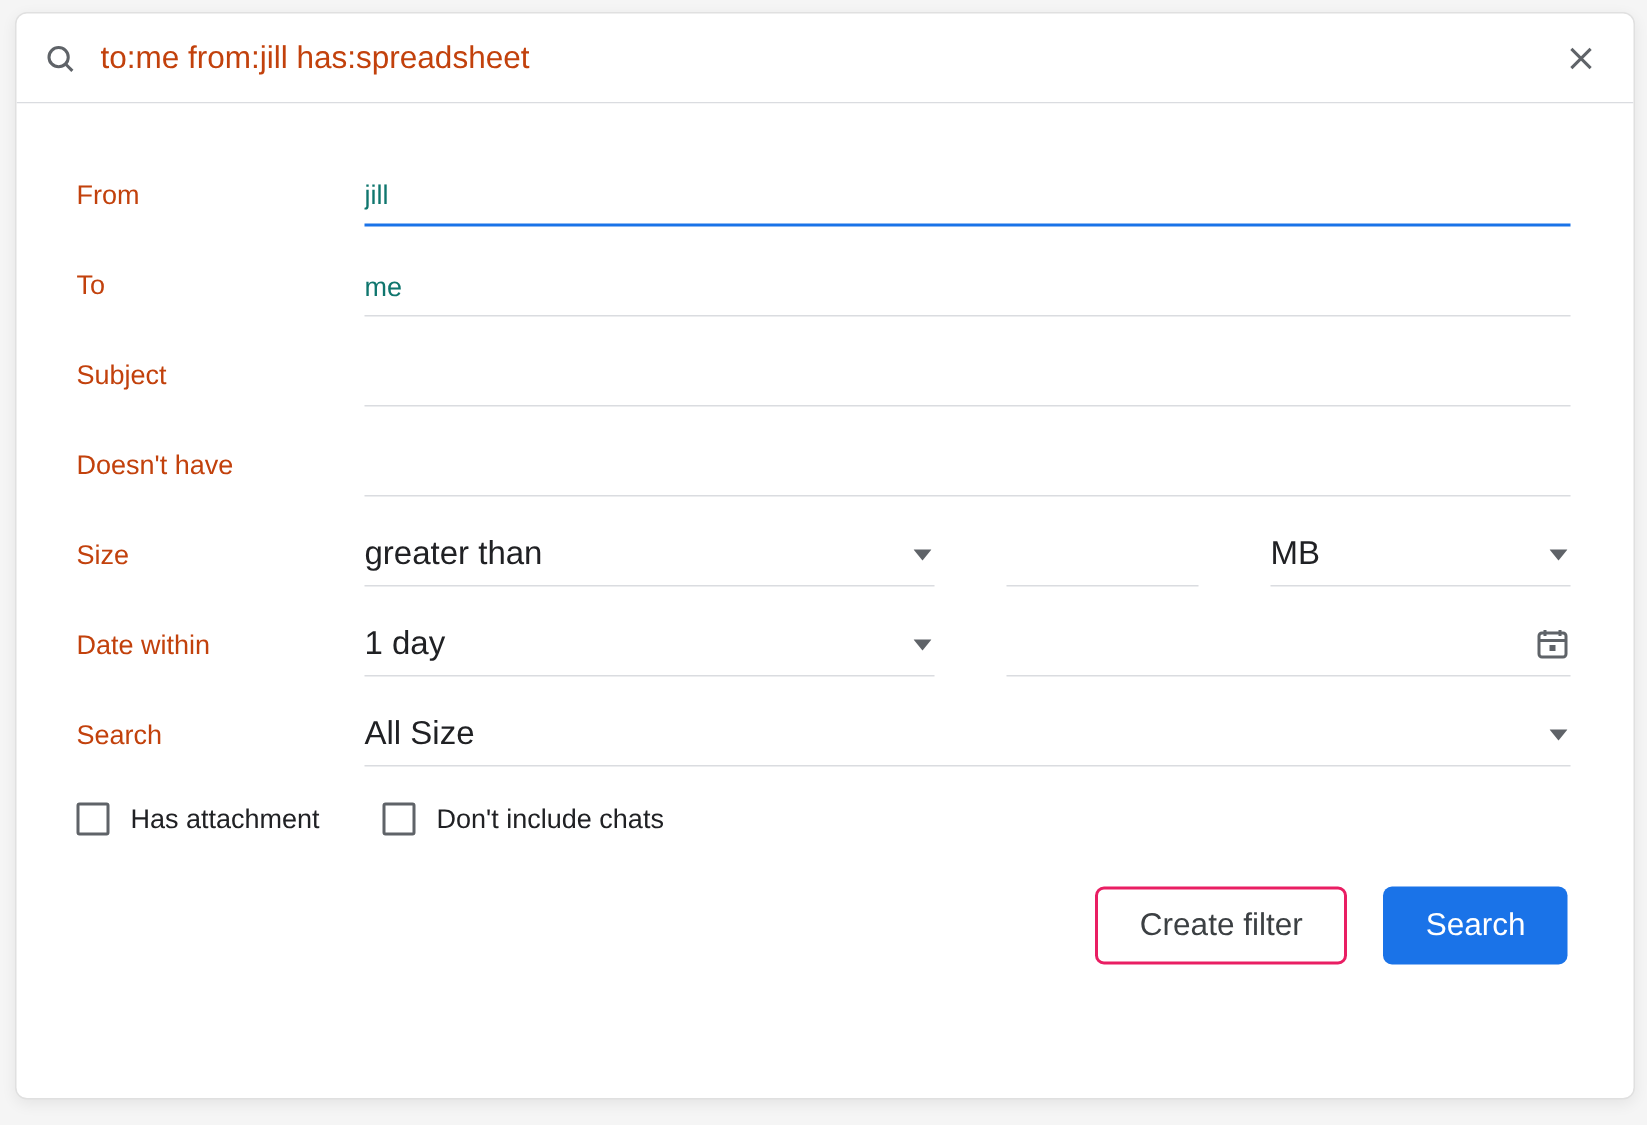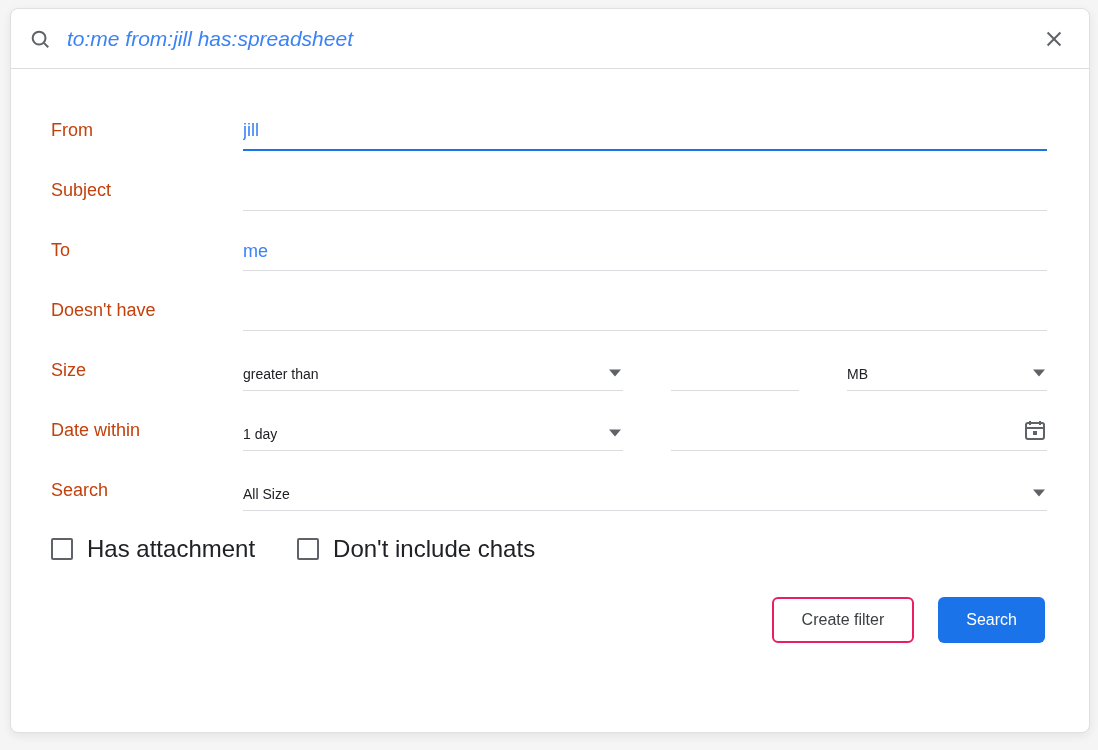--- a/index.html
+++ b/index.html
@@ -29,24 +29,23 @@
     padding:0 18px;
     border-bottom:1px solid #dadce0;
     border-radius:8px 8px 0 0;
   }
   .search-icon { color:#5f6368; display:flex; align-items:center; }
   .search-row input{
     flex:1;
     border:none;
     outline:none;
     font-size:21px;
-    color:#3b82f6;
+    color:#c2410c;
     padding:4px 16px;
     background:transparent;
-    font-style:italic;
   }
   .clear-btn{
     background:none;border:none;color:#5f6368;
     font-size:22px;cursor:pointer;display:flex;align-items:center;
   }
   .clear-btn svg{display:block;}
 
   
   .form{padding:22px 42px 0 40px;}
   .row{
@@ -64,34 +63,34 @@
   .field{
     flex:1;
     position:relative;
   }
   .txt{
     width:100%;
     border:none;
     border-bottom:1px solid #dadce0;
     outline:none;
     font-size:18px;
-    color:#3b82f6;
+    color:#0f766e;
     padding:6px 0 8px 0;
     background:transparent;
   }
   .txt.active{
     border-bottom:2px solid #1a73e8;
   }
   
   .select{
     display:flex;
     align-items:center;
     justify-content:space-between;
     border-bottom:1px solid #dadce0;
-    font-size:14px;
+    font-size:22px;
     color:#202124;
     padding:6px 2px 8px 0;
     cursor:pointer;
   }
   .select .caret{color:#5f6368;}
   
   .size-op{width:380px;}
   .size-val{flex:1; margin-left:24px;}
   .size-unit{width:200px; margin-left:24px;text-align:center;}
   .date-range{width:380px;}
@@ -110,31 +109,31 @@
     align-items:center;
     gap:14px;
   }
   .box{
     width:22px;height:22px;
     border:2px solid #5f6368;
     border-radius:2px;
     background:#fff;
     cursor:pointer;
   }
-  .chk-label{font-size:24px;color:#202124;}
+  .chk-label{font-size:18px;color:#202124;}
 
   
   .footer{
     display:flex;
     justify-content:flex-end;
     gap:24px;
     padding:34px 2px 0 0;
   }
   .btn{
-    font-size:16px;
+    font-size:21px;
     padding:12px 28px;
     border-radius:6px;
     cursor:pointer;
   }
   .btn-ghost{
     background:#fff;
     color:#3c4043;
     border:2px solid #e91e63;
   }
   .btn-primary{
@@ -173,30 +172,30 @@
   <div class="form">
 
     <div class="row">
       <div class="label">From</div>
       <div class="field">
         <input class="txt active" value="jill" style="">
       </div>
     </div>
 
     <div class="row">
+      <div class="label">To</div>
+      <div class="field">
+        <input class="txt" value="me" style="">
+      </div>
+    </div>
+
+    <div class="row">
       <div class="label">Subject</div>
       <div class="field">
         <input class="txt" value="" style="">
-      </div>
-    </div>
-
-    <div class="row">
-      <div class="label">To</div>
-      <div class="field">
-        <input class="txt" value="me" style="">
       </div>
     </div>
 
 
     <div class="row">
       <div class="label">Doesn't have</div>
       <div class="field">
         <input class="txt" value="" style="">
       </div>
     </div>

